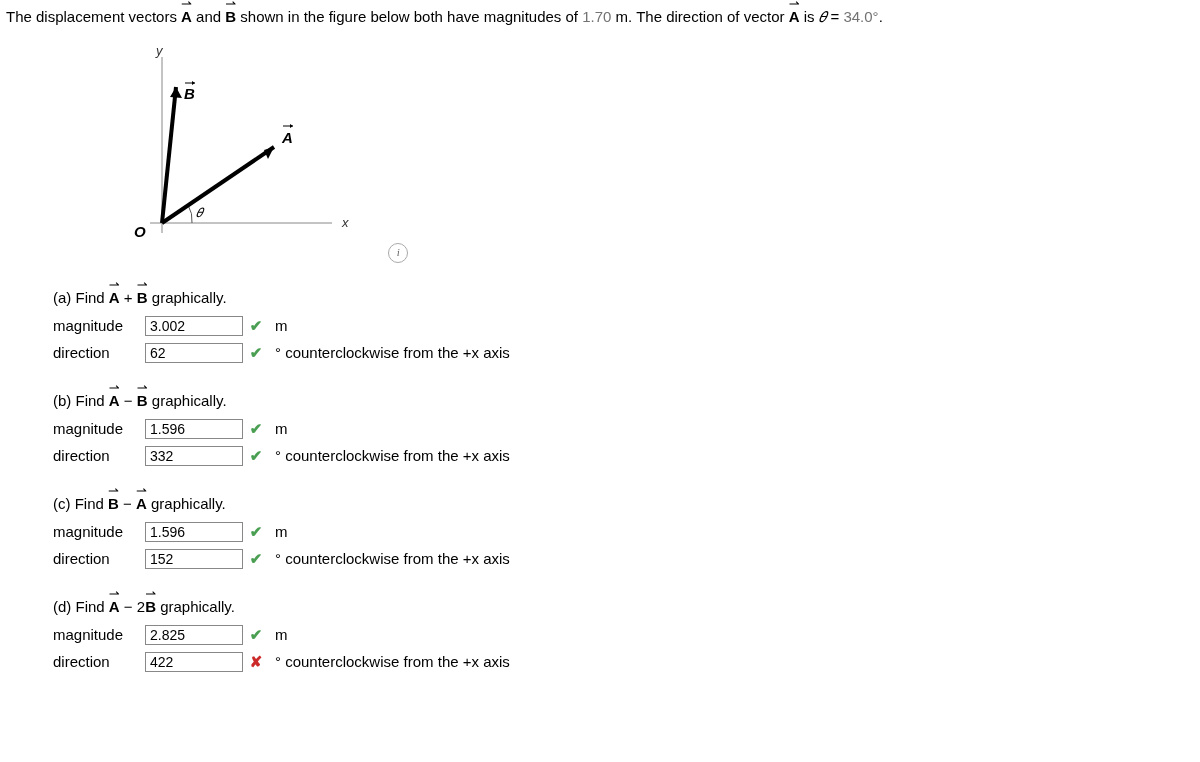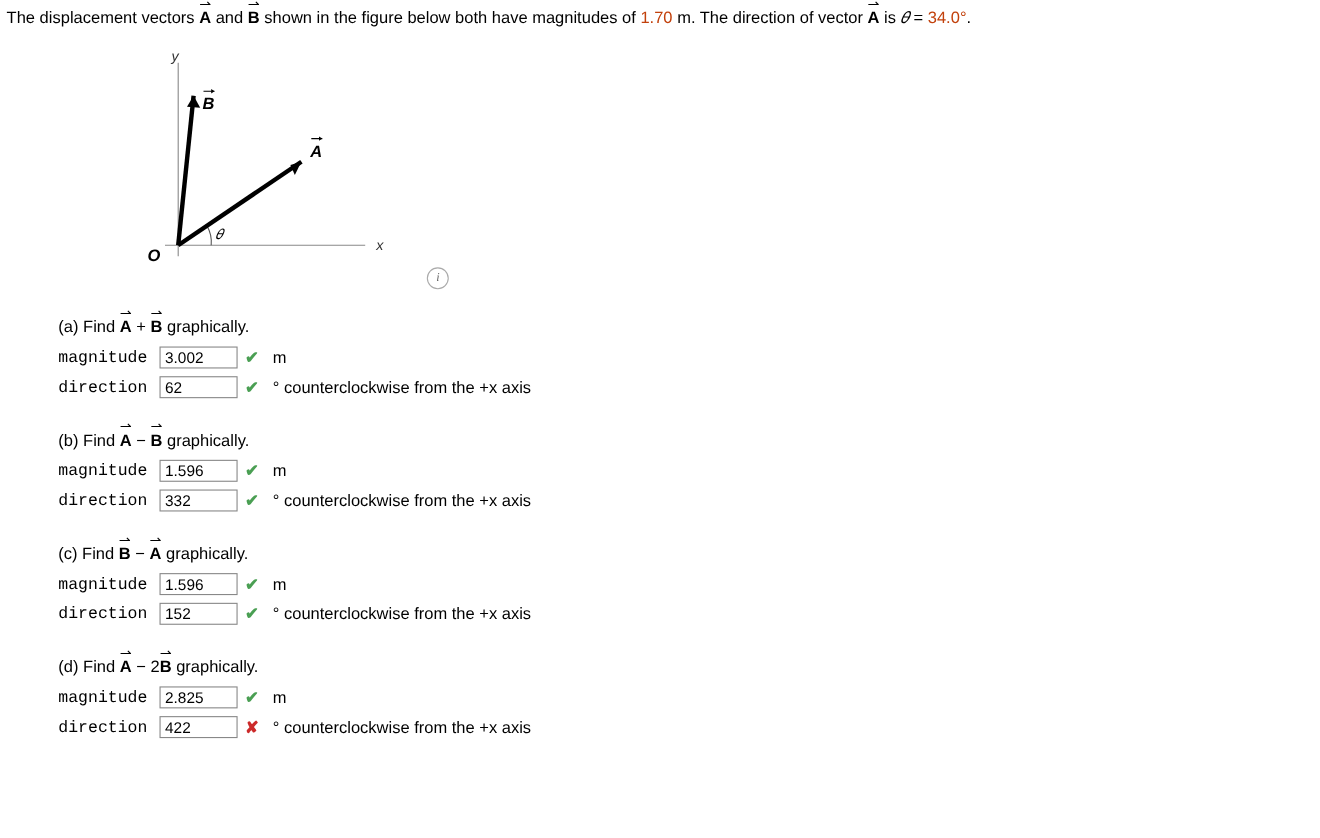--- a/index.html
+++ b/index.html
@@ -4,21 +4,21 @@
 <style>
   body {
     font-family: Arial, Helvetica, sans-serif;
     font-size: 15px;
     color: #000;
     margin: 0;
     padding: 6px;
     line-height: 1.4;
   }
   .intro { margin-bottom: 0; }
-  .red { color: #c2410c; }
+  .red { color: #737373; }
   .vec {
     font-weight: bold;
     font-style: normal;
     position: relative;
   }
   .arrow-over {
     position: absolute;
     top: -11px;
     left: 0;
     font-size: 13px;
@@ -50,23 +50,23 @@
   .q-line { margin-bottom: 4px; }
   table.answers {
     border-collapse: collapse;
     margin-top: 2px;
   }
   table.answers td {
     padding: 3px 6px 3px 0;
     vertical-align: middle;
     white-space: nowrap;
   }
-  td.label-cell { width: 86px; font-family: Liberation Mono, monospace; }
+  td.label-cell { width: 86px; }
   input.ans-input {
-    width: 71px;
+    width: 98px;
     height: 20px;
     font-size: 14px;
     padding: 1px 4px;
     border: 1px solid #888;
     box-sizing: border-box;
   }
   .mark {
     display: inline-block;
     width: 14px;
     text-align: center;

